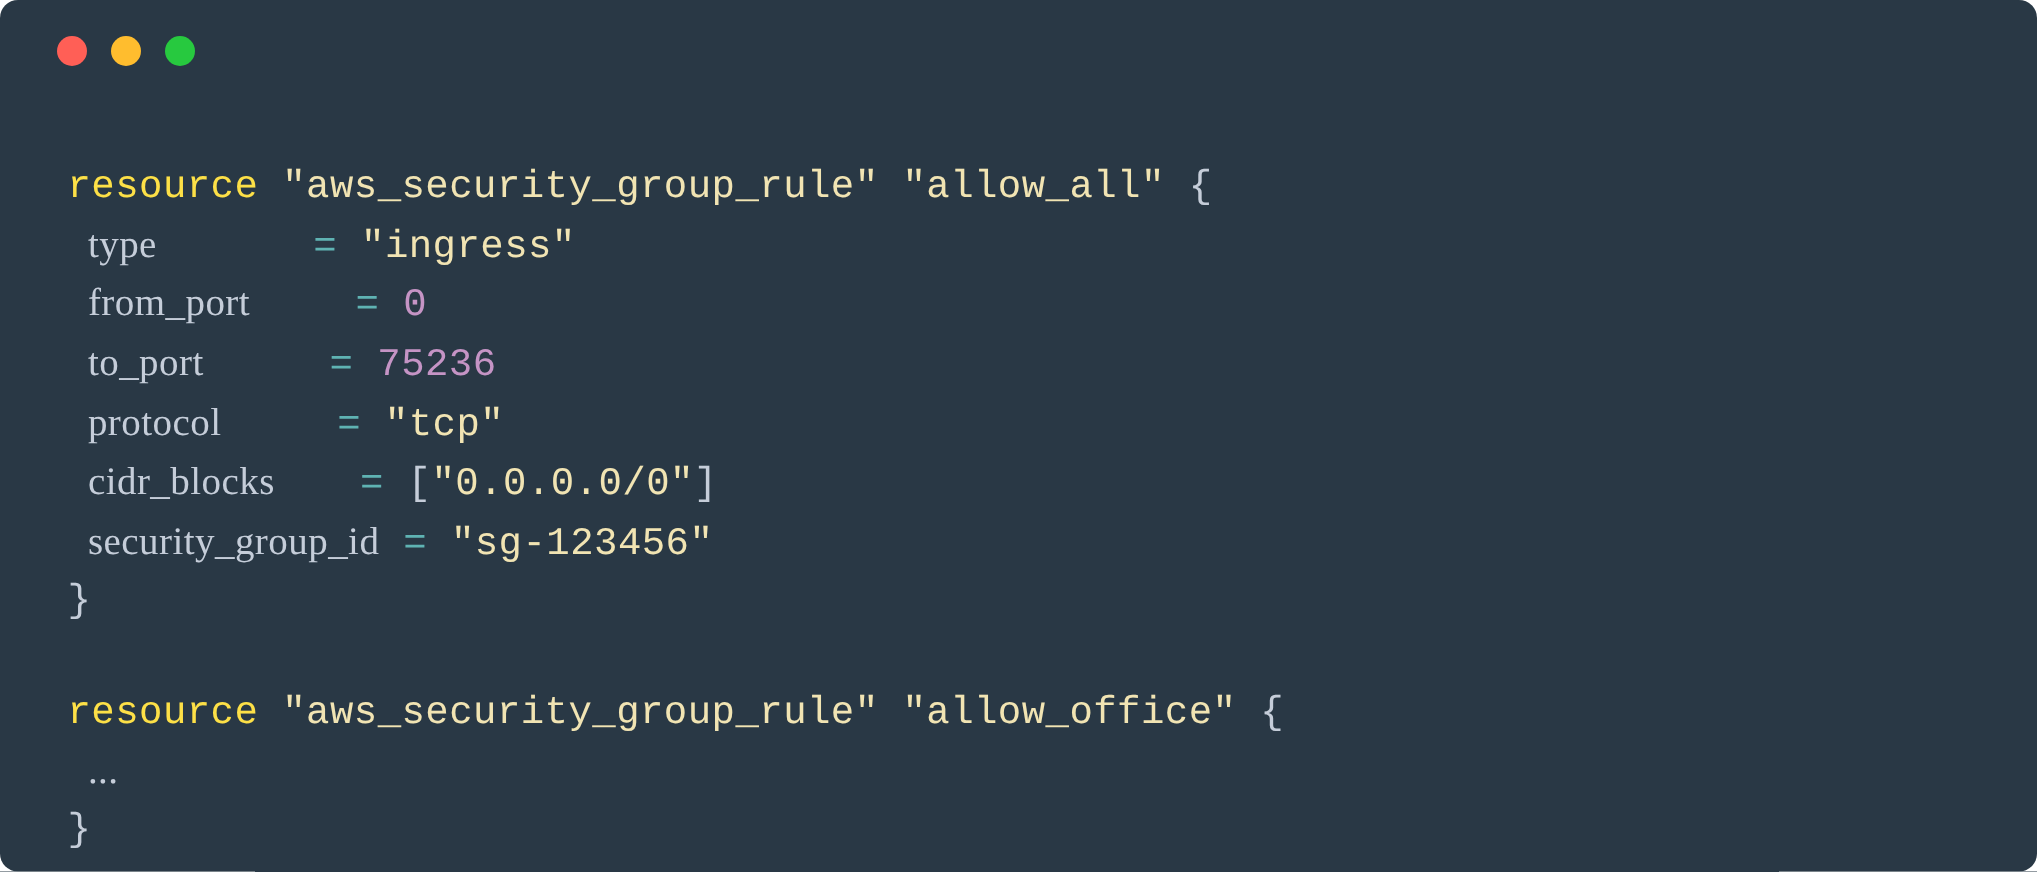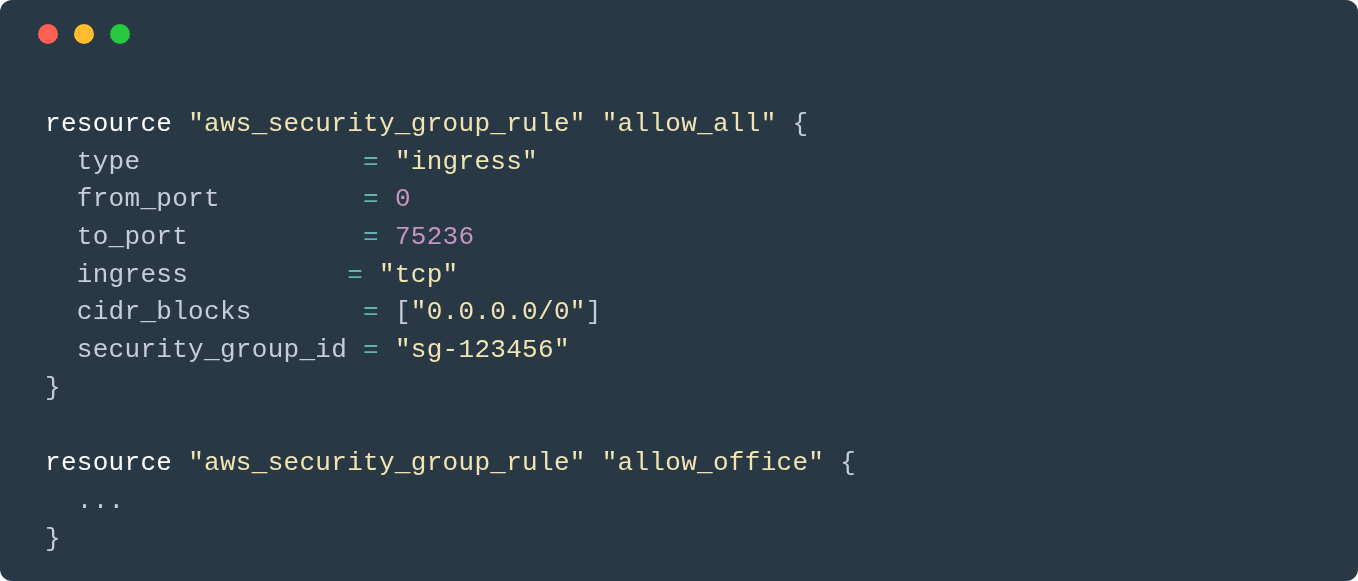--- a/index.html
+++ b/index.html
@@ -34,41 +34,41 @@
     .dot.green { background: #27c93f; }
     .code-area {
       padding: 62px 45px 40px 45px;
       font-family: "SF Mono", "Menlo", "Consolas", "Liberation Mono", monospace;
       font-size: 26px;
       line-height: 1.45;
       color: #d8dee9;
       white-space: pre;
       letter-spacing: 0.3px;
     }
-    .tok-kw { color: #ffffff; }      
+    .tok-kw { color: #fde047; }      
     .tok-str { color: #f1e4b3; }     
-    .tok-attr { color: #c5cdd9; }    
+    .tok-attr { color: #c5cdd9; font-family: Liberation Serif, serif; }    
     .tok-eq { color: #5fb3b3; }      
     .tok-num { color: #c594c5; }     
     .tok-punc { color: #c5cdd9; }    
   </style>
 </head>
 <body>
 
 <div class="window">
   <div class="titlebar">
     <div class="dot red"></div>
     <div class="dot yellow"></div>
     <div class="dot green"></div>
   </div>
   <div class="code-area"><span class="tok-kw">resource</span> <span class="tok-str">"aws_security_group_rule"</span> <span class="tok-str">"allow_all"</span><span class="tok-punc"> {</span>
 <span class="tok-attr">  type             </span><span class="tok-eq"> = </span><span class="tok-str">"ingress"</span>
 <span class="tok-attr">  from_port        </span><span class="tok-eq"> = </span><span class="tok-num">0</span>
 <span class="tok-attr">  to_port          </span><span class="tok-eq"> = </span><span class="tok-num">75236</span>
-<span class="tok-attr">  ingress         </span><span class="tok-eq"> = </span><span class="tok-str">"tcp"</span>
+<span class="tok-attr">  protocol         </span><span class="tok-eq"> = </span><span class="tok-str">"tcp"</span>
 <span class="tok-attr">  cidr_blocks      </span><span class="tok-eq"> = </span><span class="tok-punc">[</span><span class="tok-str">"0.0.0.0/0"</span><span class="tok-punc">]</span>
 <span class="tok-attr">  security_group_id</span><span class="tok-eq"> = </span><span class="tok-str">"sg-123456"</span>
 <span class="tok-punc">}</span>
 <span></span>
 <span class="tok-kw">resource</span> <span class="tok-str">"aws_security_group_rule"</span> <span class="tok-str">"allow_office"</span><span class="tok-punc"> {</span>
 <span class="tok-attr">  ...</span>
 <span class="tok-punc">}</span></div>
 </div>
 
 </body></html>

